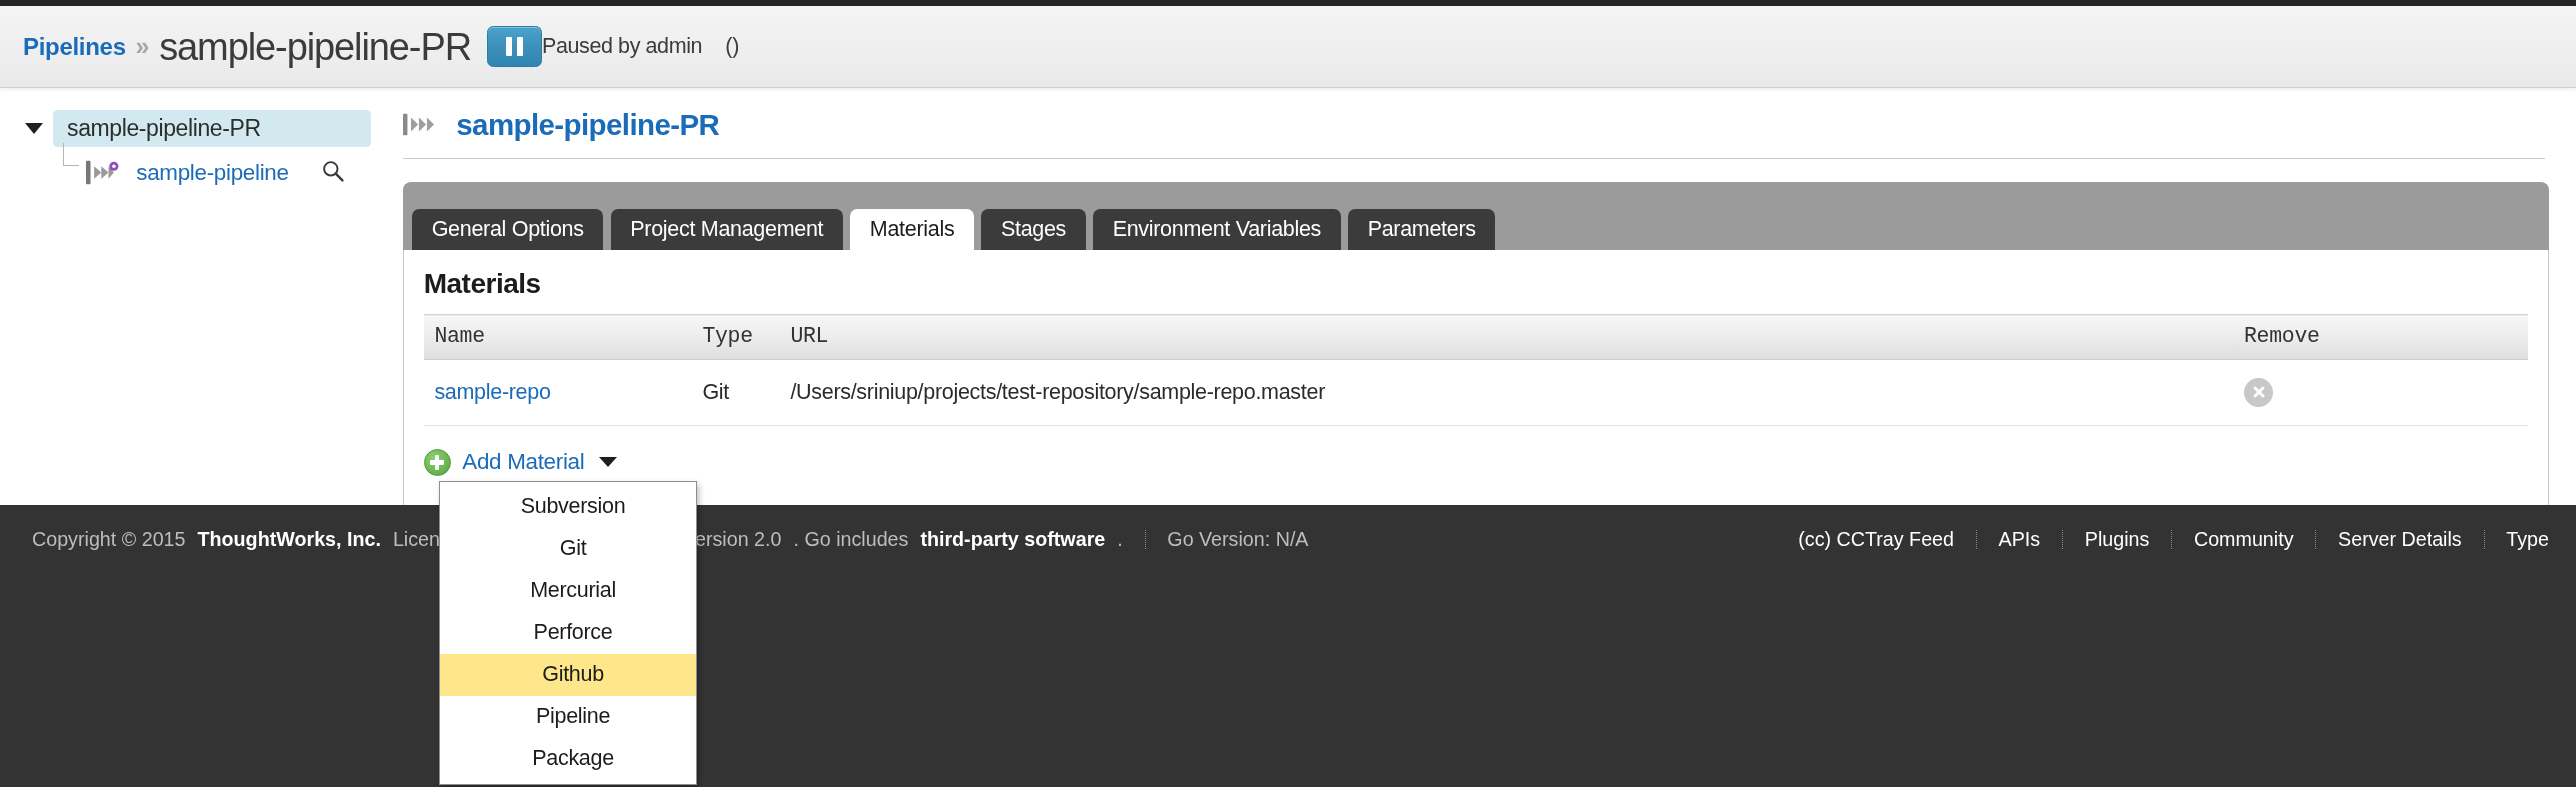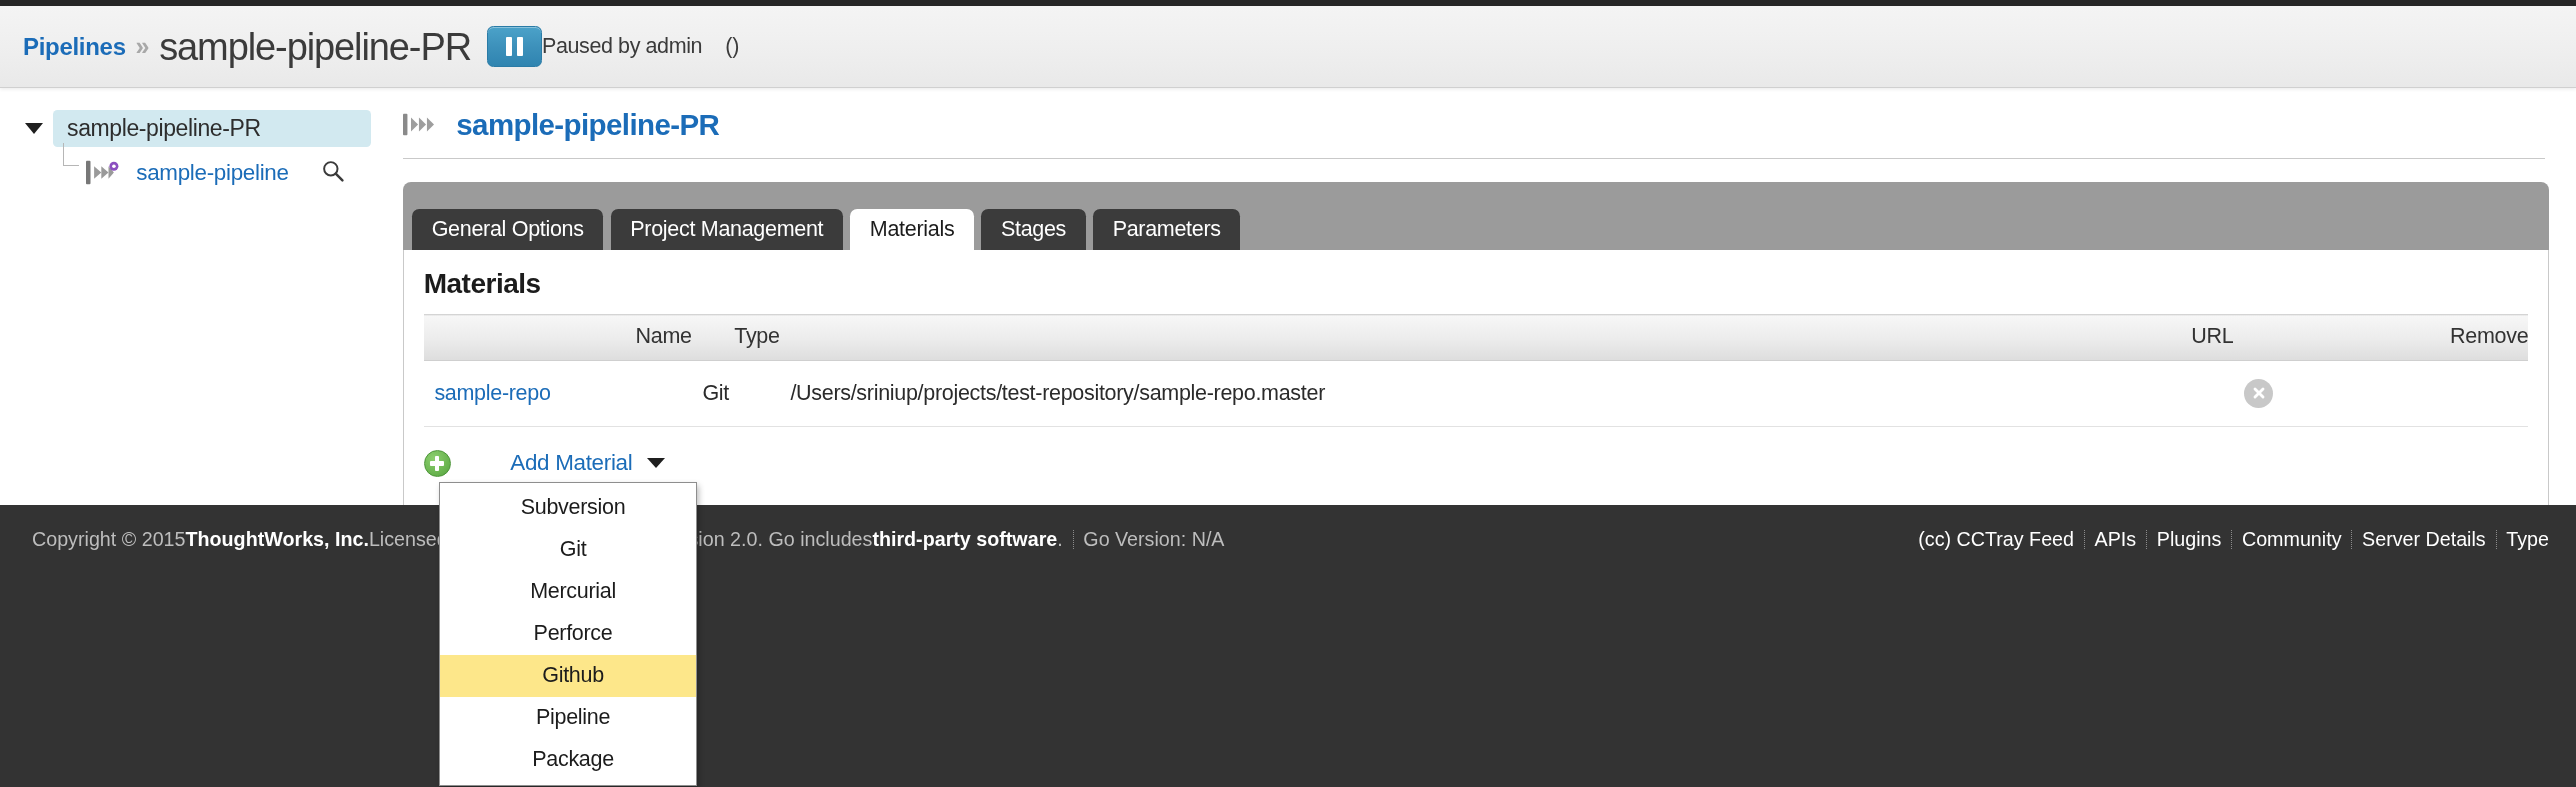--- a/index.html
+++ b/index.html
@@ -209,26 +209,27 @@
     margin-bottom: 14.3px;
   }
   table.materials {
     width: 100%;
     border-collapse: collapse;
   }
   table.materials thead th {
     background: linear-gradient(to bottom, #f7f7f7 0%, #ebebeb 55%, #dddddd 100%);
     border-top: 0.9px solid #d4d4d4;
     border-bottom: 0.9px solid #cfcfcf;
-    text-align: right;
+    text-align: left;
     font-weight: normal;
     font-size: 21.5px;
     color: #333333;
     padding: 9px 0 10.7px 10.7px;
     letter-spacing: -0.3px;
+    font-family: Liberation Mono, monospace;
   }
   table.materials tbody td {
     padding: 18px 0 18px 10.7px;
     font-size: 21.5px;
     color: #2b2b2b;
     border-bottom: 0.9px solid #e2e2e2;
     letter-spacing: -0.3px;
   }
   .col-name  { width: 268px; }
   .col-type  { width: 88px; }
@@ -261,21 +262,20 @@
     margin-right: 11.6px;
   }
   .plus-h { position: absolute; width: 14.3px; height: 4.5px; background: #fff; border-radius: 0.9px; }
   .plus-v { position: absolute; width: 4.5px; height: 14.3px; background: #fff; border-radius: 0.9px; }
   .add-label {
     color: #1b6cb8;
     font-size: 22.4px;
     text-decoration: none;
     letter-spacing: -0.3px;
     cursor: pointer;
-    margin-left: 48px;
   }
   .caret-down {
     width: 0; height: 0;
     border-left: 9.8px solid transparent;
     border-right: 9.8px solid transparent;
     border-top: 10.7px solid #1f1f1f;
     margin-left: 14.3px;
     cursor: pointer;
   }
 
@@ -313,21 +313,21 @@
     font-size: 19.7px;
     padding-top: 23px;
     z-index: 10;
   }
   .footer-inner {
     display: flex;
     justify-content: space-between;
     align-items: flex-start;
     padding: 0 27px 0 32px;
   }
-  .f-left, .f-right { display: flex; align-items: center; flex-wrap: nowrap; }
+  .f-left, .f-right { display: flex; align-items: center; flex-wrap: nowrap; gap: 12px; }
   .f-strong { color: #ffffff; font-weight: bold; }
   .f-sep {
     display: inline-block;
     width: 0;
     border-left: 1.8px dotted #8c8c8c;
     height: 19.7px;
     margin: 0 9.8px;
   }
   .f-link {
     color: #ffffff;
@@ -396,20 +396,21 @@
         </svg>
       </span>
       <span class="main-title">sample-pipeline-PR</span>
     </div>
 
     <div class="tabbar">
       <div class="tab">General Options</div>
       <div class="tab">Project Management</div>
       <div class="tab active">Materials</div>
       <div class="tab">Stages</div>
+      <div class="tab">Environment Variables</div>
       <div class="tab">Parameters</div>
     </div>
 
     <div class="panel">
       <h2>Materials</h2>
 
       <table class="materials">
         <thead>
           <tr>
             <th class="col-name">Name</th>

